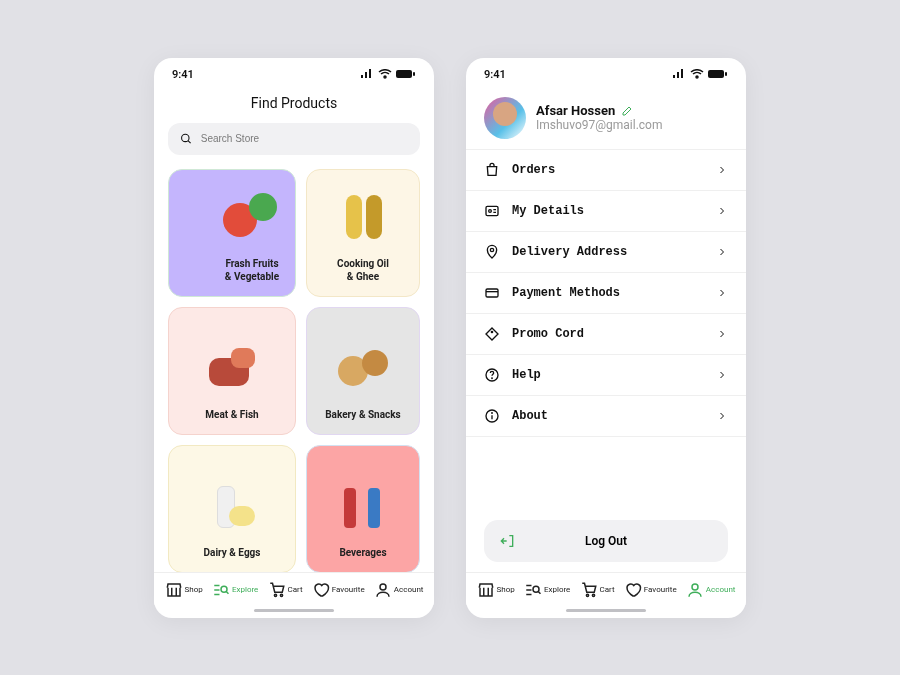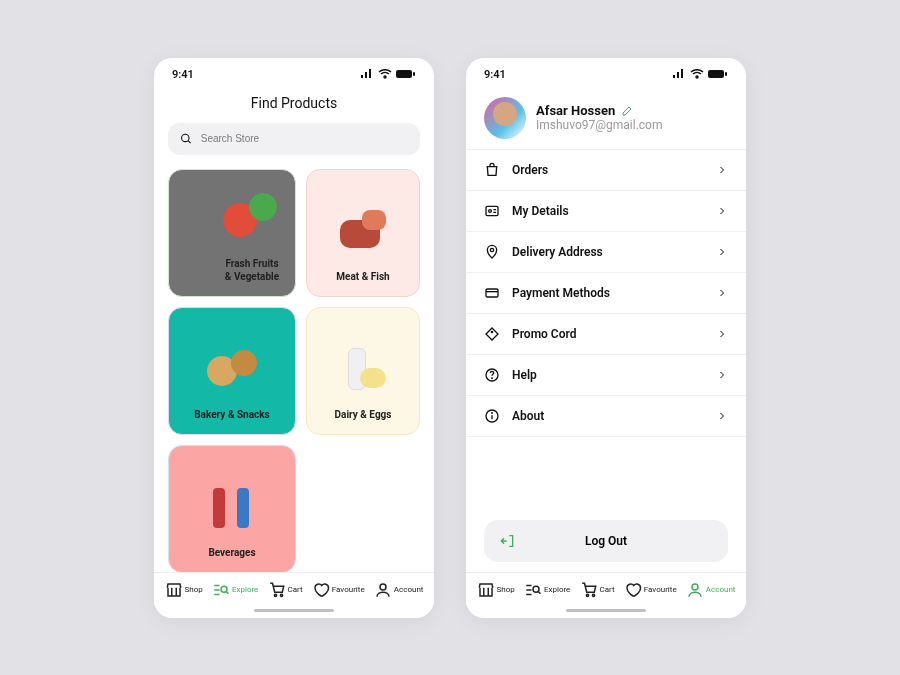--- a/index.html
+++ b/index.html
@@ -89,24 +89,24 @@
     position: relative;
   }
   .cat .label {
     font-size: 10px;
     font-weight: 700;
     color: #222;
     text-align: center;
     line-height: 1.35;
     white-space: pre-line;
   }
-  .cat.c0 { background: #737373; border-color: #cfe8d6; padding-left: 48px; }
+  .cat.c0 { background: #c4b5fd; border-color: #cfe8d6; padding-left: 48px; }
   .cat.c1 { background: #fdf6e6; border-color: #f3e7c7; }
   .cat.c2 { background: #fde9e6; border-color: #f5d3cd; }
-  .cat.c3 { background: #14b8a6; border-color: #e1d7f1; }
+  .cat.c3 { background: #e5e5e5; border-color: #e1d7f1; }
   .cat.c4 { background: #fdf8e6; border-color: #f2e9c2; }
   .cat.c5 { background: #fca5a5; border-color: #d2e1f1; }
   
   .img::before, .img::after { content:""; position:absolute; border-radius:50%; }
   .cat.c0 .img::before { width:34px; height:34px; background:#e24c3a; left:6px; top:16px; }
   .cat.c0 .img::after  { width:28px; height:28px; background:#4aa84f; left:32px; top:6px; }
   .cat.c1 .img::before { width:16px; height:44px; background:#e6c24a; left:18px; top:8px; border-radius:8px; }
   .cat.c1 .img::after  { width:16px; height:44px; background:#c49a2a; left:38px; top:8px; border-radius:8px; }
   .cat.c2 .img::before { width:40px; height:28px; background:#b84a3a; left:12px; top:20px; border-radius:10px; }
   .cat.c2 .img::after  { width:24px; height:20px; background:#e07a5a; left:34px; top:10px; border-radius:8px; }
@@ -179,20 +179,21 @@
   .edit { color: #3fae5a; }
 
   .menu { flex: 1; }
   .menuitem {
     display: flex;
     align-items: center;
     gap: 12px;
     padding: 12px 18px;
     border-top: 1px solid #efefef;
     cursor: pointer;
+    font-family: Liberation Mono, monospace;
   }
   .menuitem:last-child { border-bottom: 1px solid #efefef; }
   .menuitem .lbl { flex: 1; font-size: 12px; font-weight: 600; color: #111; }
   .menuitem .chev { color: #111; }
   .menuitem svg.mi { stroke: #111; }
 
   .logout {
     margin: 18px 18px 10px;
     background: #f1f1f3;
     border-radius: 14px;
@@ -235,20 +236,25 @@
         <line x1="20" y1="20" x2="15" y2="15"></line>
       </svg>
     <input placeholder="Search Store" style="">
   </div>
 
   <div class="cat-grid">
     <div class="cat c0">
       <div class="img"></div>
       <div class="label">Frash Fruits
 &amp; Vegetable</div>
+    </div>
+    <div class="cat c1">
+      <div class="img"></div>
+      <div class="label">Cooking Oil
+&amp; Ghee</div>
     </div>
     <div class="cat c2">
       <div class="img"></div>
       <div class="label">Meat &amp; Fish</div>
     </div>
     <div class="cat c3">
       <div class="img"></div>
       <div class="label">Bakery &amp; Snacks</div>
     </div>
     <div class="cat c4">

